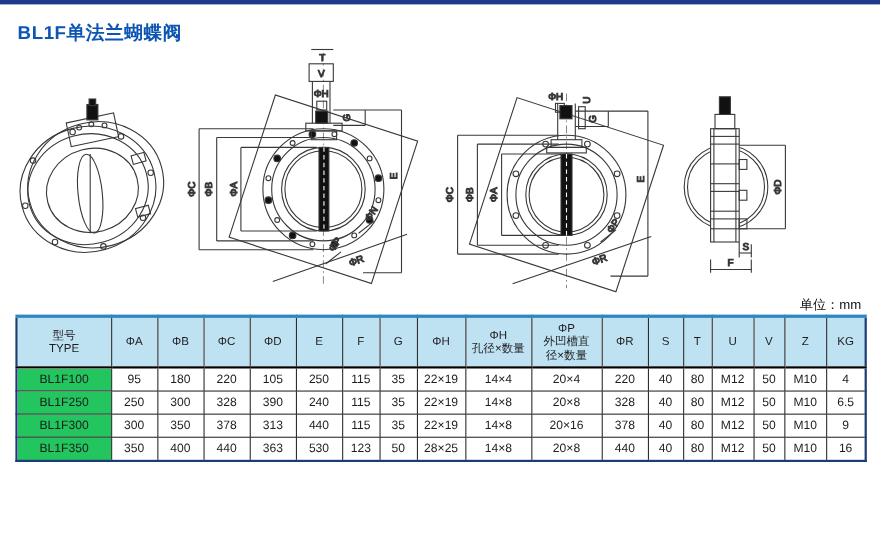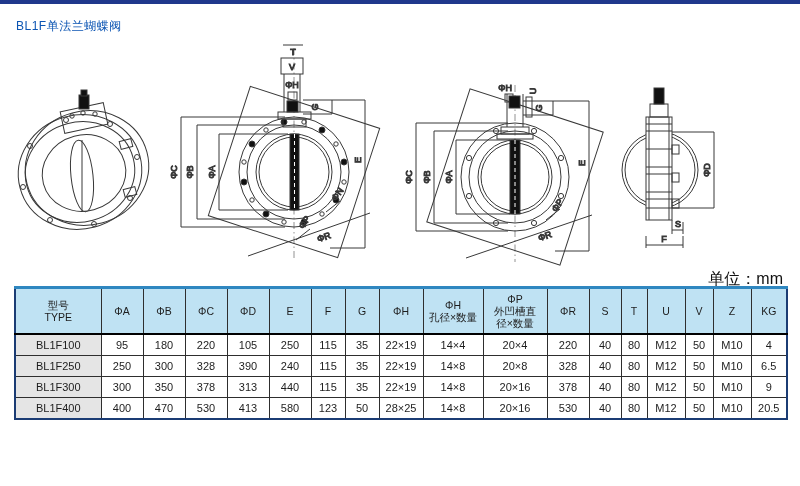--- a/index.html
+++ b/index.html
@@ -1,28 +1,28 @@
 <!DOCTYPE html>
 <html><head>
 <meta charset="utf-8">
 <style>
   html,body{margin:0;padding:0;background:#fff;font-family:"Liberation Sans",sans-serif;}
   .page{position:relative;width:800px;height:486px;background:#ffffff;overflow:hidden;}
   .topbar{position:absolute;top:0;left:0;width:800px;height:4px;background:#20388c;}
-  .title{position:absolute;top:18px;left:16px;font-size:12px;font-weight:normal;color:#0c55b3;letter-spacing:.5px;}
+  .title{position:absolute;top:18px;left:16px;font-size:17px;font-weight:bold;color:#0c55b3;letter-spacing:.5px;}
   svg.drawings{position:absolute;top:0;left:0;}
   svg.drawings text{fill:#222;font-family:"Liberation Sans",sans-serif;font-size:9px;}
-  .unit{position:absolute;top:269px;right:17px;font-size:16px;color:#111;}
+  .unit{position:absolute;top:269px;right:17px;font-size:12px;color:#111;}
   table.spec{position:absolute;top:286px;left:14px;width:772px;border-collapse:collapse;table-layout:fixed;
     font-size:11px;color:#1d1d1d;border:2px solid #1b3c74;border-top:3px solid #2f87c0;}
   table.spec th,table.spec td{border:1px solid #2e2e2e;text-align:center;vertical-align:middle;
     padding:0;height:20px;font-weight:normal;overflow:hidden;white-space:nowrap;}
   table.spec thead th{background:#bfe2f3;height:44px;border-bottom:2px solid #000;}
   .hdr-line{display:block;line-height:1.15;font-size:10.5px;}
-  .type-cell{background:#e5e5e5;margin-left:32px;}
+  .type-cell{background:#22c55e;margin-left:32px;}
 </style>
 </head>
 <body>
 
 <div class="page">
   <div class="topbar"></div>
   <div class="title">BL1F单法兰蝴蝶阀</div>
 
   <svg class="drawings" width="800" height="282" viewBox="0 0 800 282" fill="none" stroke="#383838" stroke-width="1">
 
@@ -360,34 +360,34 @@
           <td>20×16</td>
           <td>378</td>
           <td>40</td>
           <td>80</td>
           <td>M12</td>
           <td>50</td>
           <td>M10</td>
           <td>9</td>
         </tr>
         <tr>
-          <td class="type-cell">BL1F400</td>
+          <td class="type-cell">BL1F350</td>
+          <td>350</td>
           <td>400</td>
-          <td>470</td>
+          <td>440</td>
+          <td>363</td>
           <td>530</td>
-          <td>413</td>
-          <td>580</td>
           <td>123</td>
           <td>50</td>
           <td>28×25</td>
           <td>14×8</td>
-          <td>20×16</td>
-          <td>530</td>
+          <td>20×8</td>
+          <td>440</td>
           <td>40</td>
           <td>80</td>
           <td>M12</td>
           <td>50</td>
           <td>M10</td>
-          <td>20.5</td>
+          <td>16</td>
         </tr>
       </tbody>
     </table>
 </div>
 
 </body></html>

